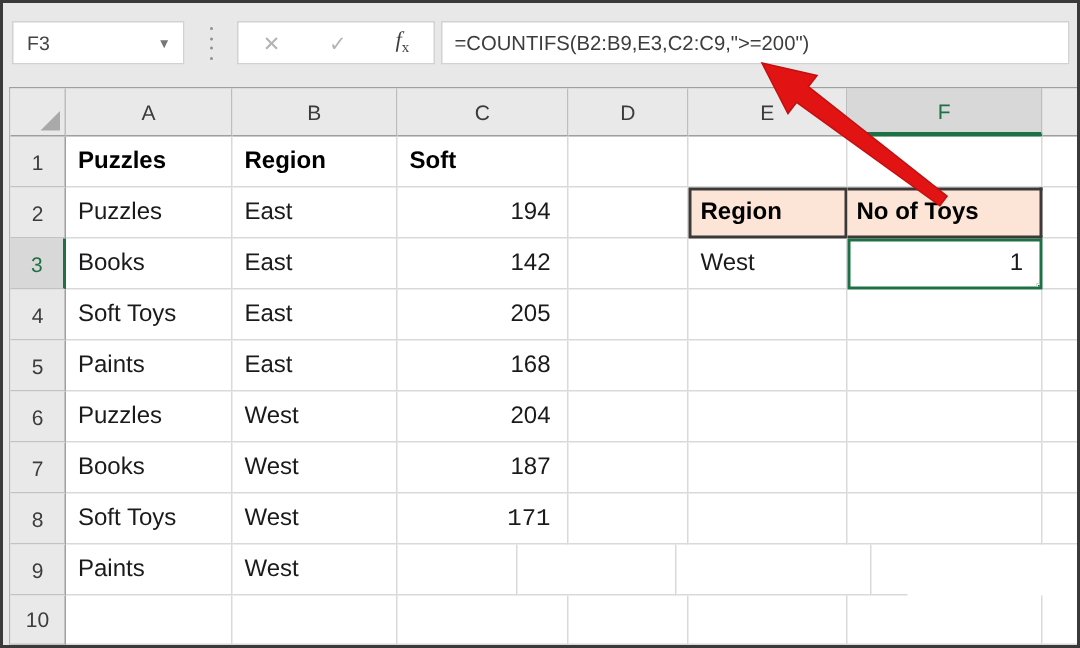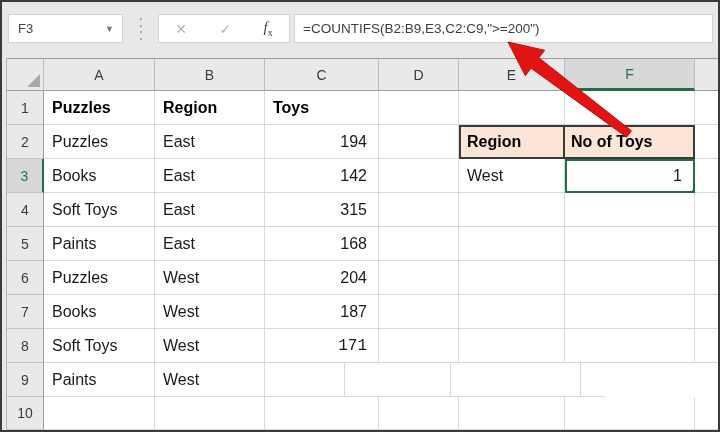--- a/index.html
+++ b/index.html
@@ -115,21 +115,21 @@
       </div>
       <div class="grow">
         <div class="rh" style="width: 37px;">1</div>
         <div class="cell bold" style="width: 111px;">
           <span>Puzzles</span>
         </div>
         <div class="cell bold" style="width: 110px;">
           <span>Region</span>
         </div>
         <div class="cell bold" style="width: 114px;">
-          <span>Toys</span>
+          <span>Soft</span>
         </div>
         <div class="cell" style="width: 80px;"></div>
         <div class="cell" style="width: 106px;"></div>
         <div class="cell" style="width: 130px;"></div>
         <div class="cell" style="width: 24px; border-right: none;"></div>
       </div>
       <div class="grow">
         <div class="rh" style="width: 37px;">2</div>
         <div class="cell" style="width: 111px;">
           <span>Puzzles</span>
@@ -172,21 +172,21 @@
       </div>
       <div class="grow">
         <div class="rh" style="width: 37px;">4</div>
         <div class="cell" style="width: 111px;">
           <span>Soft Toys</span>
         </div>
         <div class="cell" style="width: 110px;">
           <span>East</span>
         </div>
         <div class="cell right" style="width: 114px;">
-          <span>315</span>
+          <span>205</span>
         </div>
         <div class="cell" style="width: 80px;"></div>
         <div class="cell" style="width: 106px;"></div>
         <div class="cell" style="width: 130px;"></div>
         <div class="cell" style="width: 24px; border-right: none;"></div>
       </div>
       <div class="grow">
         <div class="rh" style="width: 37px;">5</div>
         <div class="cell" style="width: 111px;">
           <span>Paints</span>

